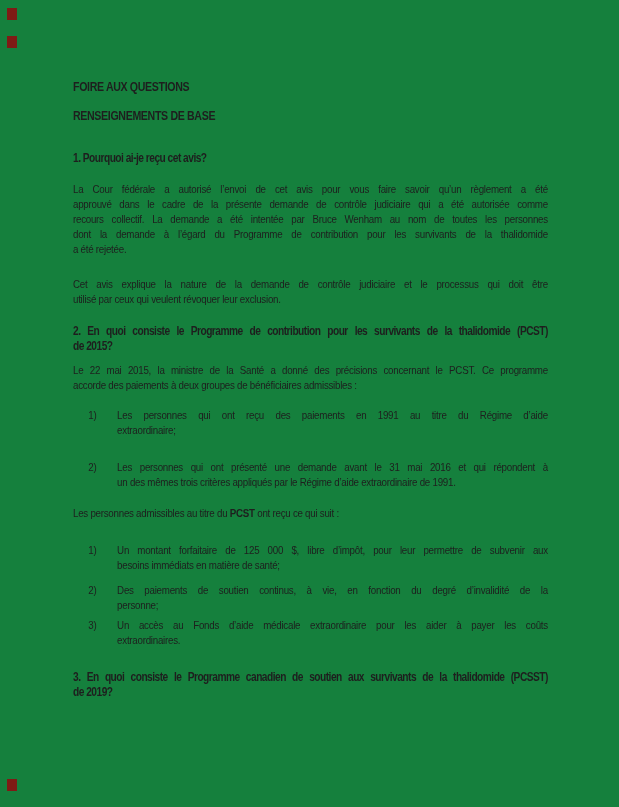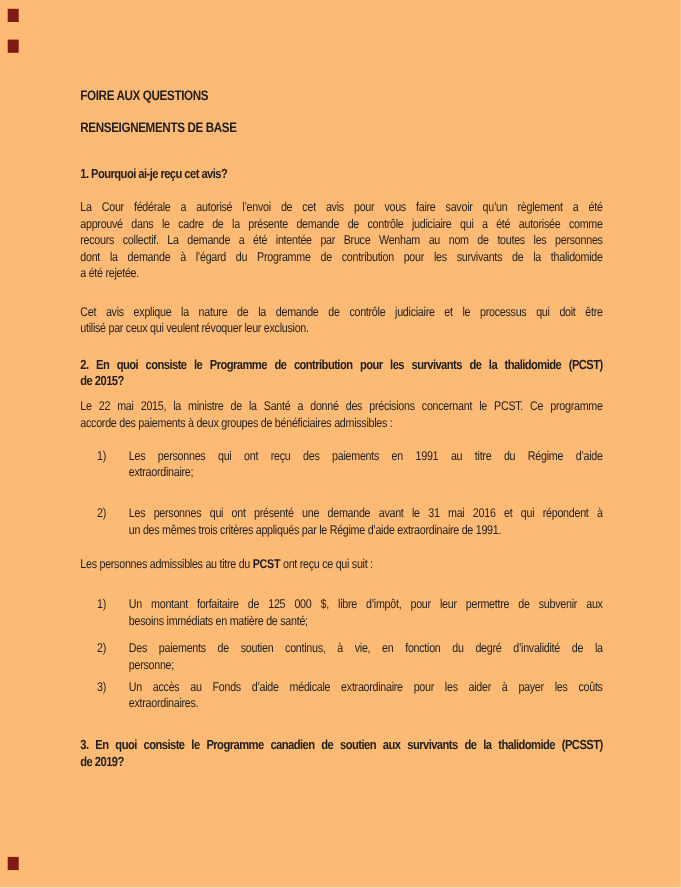--- a/index.html
+++ b/index.html
@@ -1,17 +1,17 @@
 <!DOCTYPE html>
 <html lang="fr"><head>
 <meta charset="utf-8">
 <style>
   html,body { margin:0; padding:0; background:#ffffff; }
   .page {
-    position:relative; width:619px; height:807px; background:#fdba74;
+    position:relative; width:619px; height:807px; background:#15803d;
     overflow:hidden;
     font-family:"Liberation Sans","DejaVu Sans",sans-serif;
     color:#1e1e1e;
   }
   .scan-mark { position:absolute; width:10px; height:12px; background:#7e1b15; }
   .m1 { left:7px; top:8px; }
   .m2 { left:7px; top:36px; }
   .m3 { left:7px; top:779px; }
 
   .doc { position:absolute; left:73px; top:0; }

